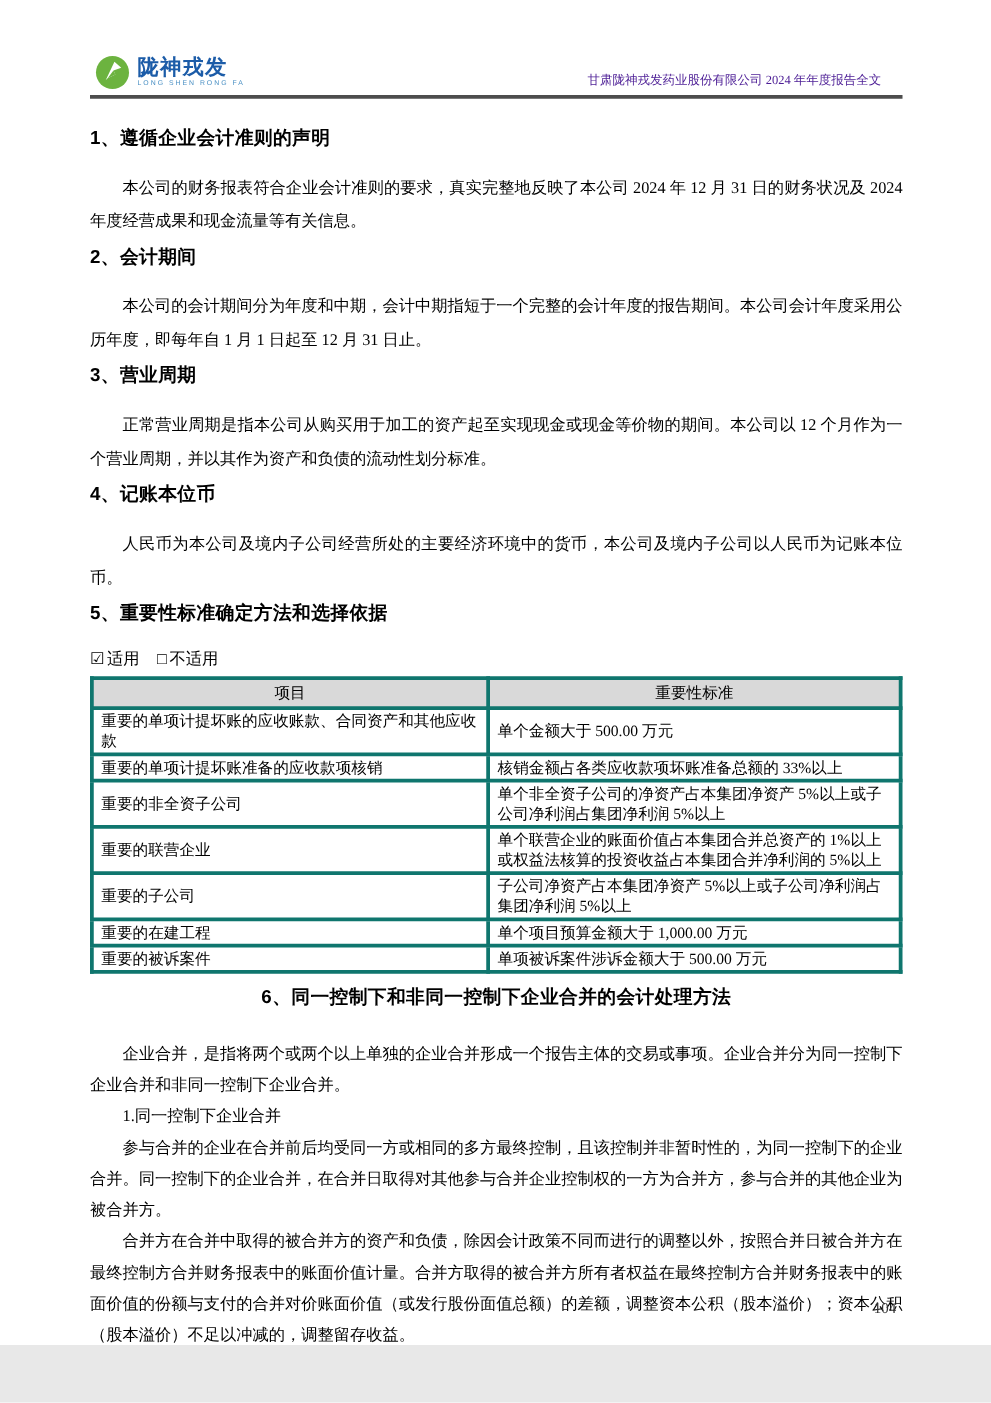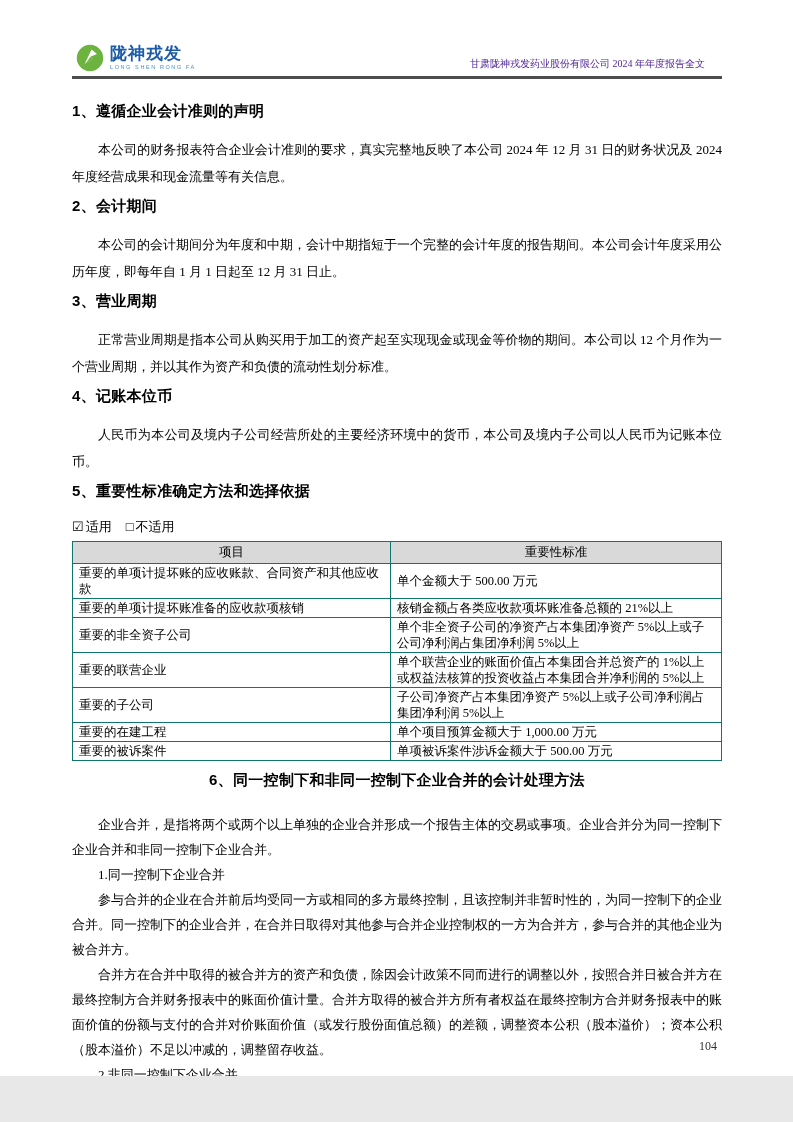--- a/index.html
+++ b/index.html
@@ -29,21 +29,21 @@
   .gap-h2p { margin-top:14px; }   
   .gap-p2h { margin-top:5px; }    
   
   .applicability { margin-top:14px; font-size:13px; line-height:22px; display:flex; gap:14px; }
   .chk { display:inline-flex; align-items:center; gap:2px; }
   .chk .box { font-size:13px; }
   
   .materiality-table { width:100%; border-collapse:collapse; margin-top:3px;
     font-size:12.5px; table-layout:fixed; }
   .materiality-table th, .materiality-table td {
-    border:1px solid #0f766e; padding:1px 6px; line-height:16px; vertical-align:middle;
+    border:3px solid #0f766e; padding:1px 6px; line-height:16px; vertical-align:middle;
   }
   .materiality-table th {
     background:#d9d9d9; font-weight:normal; text-align:center; padding:2px 6px; line-height:17px;
   }
   .col-item { width:49%; }
   
   .para6 { font-size:13px; line-height:25px; text-align:justify; text-indent:2em; }
   .gap-table2h { margin-top:8px;text-align:center; }
   .gap-h2p6 { margin-top:21px; }
   
@@ -102,21 +102,21 @@
           <th>重要性标准</th>
         </tr>
       </thead>
       <tbody>
         <tr>
           <td>重要的单项计提坏账的应收账款、合同资产和其他应收款</td>
           <td>单个金额大于 500.00 万元</td>
         </tr>
         <tr>
           <td>重要的单项计提坏账准备的应收款项核销</td>
-          <td>核销金额占各类应收款项坏账准备总额的 21%以上</td>
+          <td>核销金额占各类应收款项坏账准备总额的 33%以上</td>
         </tr>
         <tr>
           <td>重要的非全资子公司</td>
           <td>单个非全资子公司的净资产占本集团净资产 5%以上或子公司净利润占集团净利润 5%以上</td>
         </tr>
         <tr>
           <td>重要的联营企业</td>
           <td>单个联营企业的账面价值占本集团合并总资产的 1%以上或权益法核算的投资收益占本集团合并净利润的 5%以上</td>
         </tr>
         <tr>

